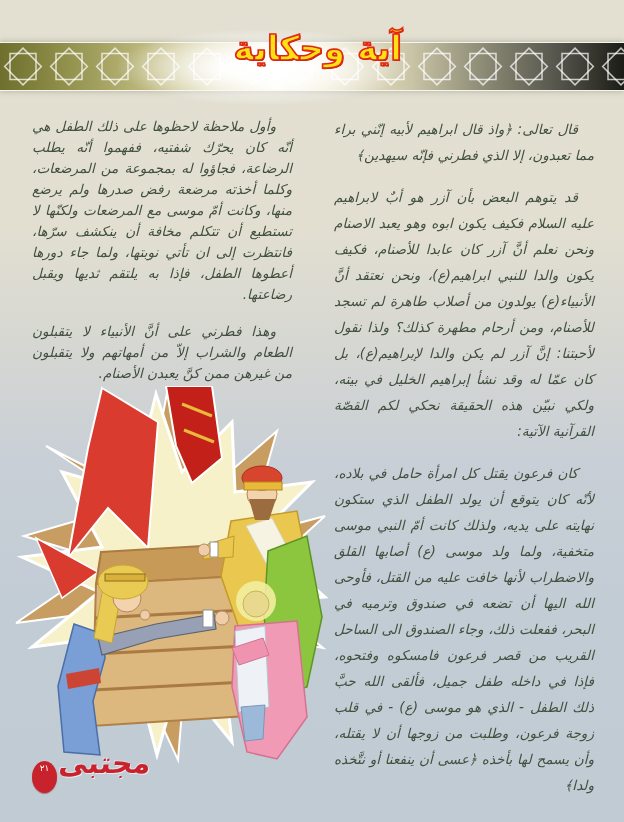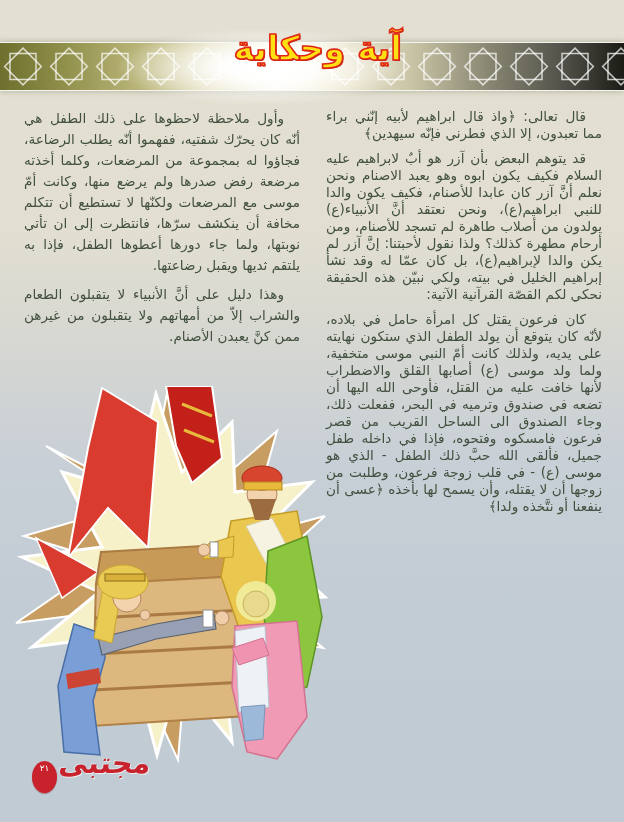--- a/index.html
+++ b/index.html
@@ -26,22 +26,22 @@
     font-size:34px;font-weight:bold;color:#ffe013;direction:rtl;
     -webkit-text-stroke:1.6px #e02818;
     text-shadow:0 0 1px #e02818,1px 1px 0 #b71c0e;
     letter-spacing:-1px;
   }
   
   .col{
     position:absolute;top:100px;width:292px;direction:rtl;text-align:justify;
     color:#42503f;font-size:13.6px;
   }
-  .col p{margin:8px;text-indent:16px;}
-  .col-right{right:14px;line-height:17px;}
+  .col p{margin:16px;text-indent:16px;font-style:italic;}
+  .col-right{right:14px;line-height:26px;}
   .col-left{left:16px;line-height:21px;}
   
   .illustration{position:absolute;left:6px;top:386px;width:322px;height:384px;}
   
   .logo{
     position:absolute;left:32px;top:746px;direction:rtl;white-space:nowrap;
   }
   .logo-word{
     font-size:29px;font-weight:bold;color:#c8232c;display:inline-block;
     transform:skewX(-6deg);text-shadow:1px 1px 0 rgba(255,255,255,.65),-1px -1px 0 rgba(255,255,255,.4);
@@ -75,21 +75,21 @@
   <div class="page-title">آية وحكاية</div>
 
   <div class="col col-right">
     <p>قال تعالى: ﴿واذ قال ابراهيم لأبيه إنّني براء مما تعبدون، إلا الذي فطرني فإنّه سيهدين﴾</p>
     <p>قد يتوهم البعض بأن آزر هو أبٌ لابراهيم عليه السلام فكيف يكون ابوه وهو يعبد الاصنام ونحن نعلم أنَّ آزر كان عابدا للأصنام، فكيف يكون والدا للنبي ابراهيم(ع)، ونحن نعتقد أنَّ الأنبياء(ع) يولدون من أصلاب طاهرة لم تسجد للأصنام، ومن أرحام مطهرة كذلك؟ ولذا نقول لأحبتنا: إنَّ آزر لم يكن والدا لإبراهيم(ع)، بل كان عمّا له وقد نشأ إبراهيم الخليل في بيته، ولكي نبيّن هذه الحقيقة نحكي لكم القصّة القرآنية الآتية:</p>
     <p>كان فرعون يقتل كل امرأة حامل في بلاده، لأنّه كان يتوقع أن يولد الطفل الذي ستكون نهايته على يديه، ولذلك كانت أمّ النبي موسى متخفية، ولما ولد موسى (ع) أصابها القلق والاضطراب لأنها خافت عليه من القتل، فأوحى الله اليها أن تضعه في صندوق وترميه في البحر، ففعلت ذلك، وجاء الصندوق الى الساحل القريب من قصر فرعون فامسكوه وفتحوه، فإذا في داخله طفل جميل، فألقى الله حبَّ ذلك الطفل - الذي هو موسى (ع) - في قلب زوجة فرعون، وطلبت من زوجها أن لا يقتله، وأن يسمح لها بأخذه ﴿عسى أن ينفعنا أو نتَّخذه ولدا﴾</p>
   </div>
 
   <div class="col col-left">
     <p>وأول ملاحظة لاحظوها على ذلك الطفل هي أنّه كان يحرّك شفتيه، ففهموا أنّه يطلب الرضاعة، فجاؤوا له بمجموعة من المرضعات، وكلما أخذته مرضعة رفض صدرها ولم يرضع منها، وكانت أمّ موسى مع المرضعات ولكنّها لا تستطيع أن تتكلم مخافة أن ينكشف سرّها، فانتظرت إلى ان تأتي نوبتها، ولما جاء دورها أعطوها الطفل، فإذا به يلتقم ثديها ويقبل رضاعتها.</p>
-    <p>وهذا دليل على أنَّ الأنبياء لا يتقبلون الطعام والشراب إلاّ من أمهاتهم ولا يتقبلون من غيرهن ممن كنَّ يعبدن الأصنام.</p>
+    <p>وهذا فطرني على أنَّ الأنبياء لا يتقبلون الطعام والشراب إلاّ من أمهاتهم ولا يتقبلون من غيرهن ممن كنَّ يعبدن الأصنام.</p>
   </div>
 
   <svg class="illustration" viewBox="0 0 322 384">
 
     <polygon points="40,60 128,118 18,150 100,175 10,237 95,226 60,332 122,266 172,374 180,276 267,342 224,246 317,262 242,200 319,130 241,151 271,45 196,110 162,2 141,112" fill="#c89d62" stroke="#ffffff" stroke-width="2"></polygon>
 
     <polygon points="150,8 176,86 226,36 229,106 306,96 251,151 319,211 249,216 281,301 216,269 226,356 173,291 151,369 129,286 71,331 101,251 26,261 93,206 16,171 96,161 56,86 126,106" fill="#f6f1c8" stroke="#ffffff" stroke-width="3"></polygon>
 
     <polygon points="160,0 206,0 216,72 186,97 170,60" fill="#c22018" stroke="#ffffff" stroke-width="2"></polygon>
     <line x1="176" y1="18" x2="206" y2="30" stroke="#e8b93c" stroke-width="3"></line>

